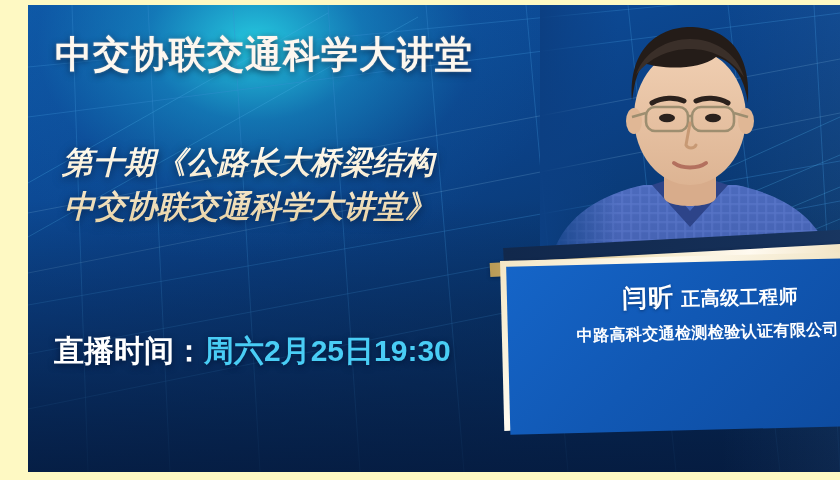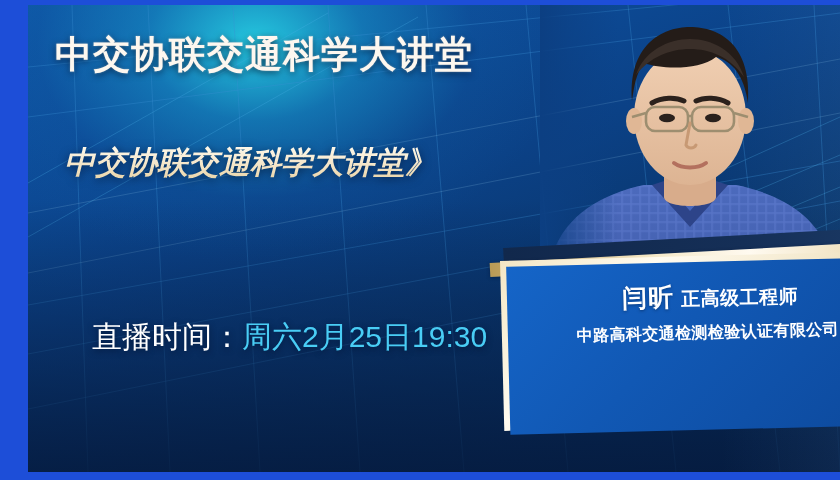--- a/index.html
+++ b/index.html
@@ -1,19 +1,19 @@
 <!DOCTYPE html>
 <html><head>
 <meta charset="utf-8">
 <style>
   html,body{margin:0;padding:0;background:#ffffff;}
   body{width:840px;height:480px;overflow:hidden;
        font-family:"Liberation Sans","DejaVu Sans",sans-serif;}
 
-  #poster{position:relative;width:840px;height:480px;background:#1d4ed8;overflow:hidden;}
+  #poster{position:relative;width:840px;height:480px;background:#fef9c3;overflow:hidden;}
 
   
   #art{position:absolute;left:28px;top:5px;width:812px;height:467px;overflow:hidden;
        background:#0c3f82;}
 
   
   .bg-base{position:absolute;inset:0;
     background:
       radial-gradient(ellipse 420px 300px at 28% 8%, rgba(38,205,225,0.95) 0%, rgba(24,150,200,0.55) 26%, rgba(16,92,160,0.20) 52%, rgba(10,60,130,0) 74%),
       linear-gradient(160deg,#0e58a8 0%,#0d4e9c 18%,#0b4186 42%,#093468 68%,#07284f 100%);
@@ -31,23 +31,23 @@
 
   .t-sub{position:absolute;left:34px;top:136px;width:530px;
     font-size:31px;font-weight:700;font-style:italic;line-height:1.42;white-space:nowrap;
     color:#f6edd6;
     background:linear-gradient(180deg,#fffdf4 0%,#f7ead0 45%,#e6cf9f 100%);
     -webkit-background-clip:text;background-clip:text;-webkit-text-fill-color:transparent;
     filter:drop-shadow(0 2px 5px rgba(3,22,55,.8));}
   .t-sub .ln{display:block;}
   .t-sub .ln2{padding-left:2px;}
 
-  .t-time{position:absolute;left:26px;top:312px;white-space:nowrap;
-    font-size:30px;font-weight:400;
-    text-shadow:0 2px 6px rgba(2,18,48,.8);margin-left:38px;}
+  .t-time{position:absolute;left:26px;top:326px;white-space:nowrap;
+    font-size:30px;font-weight:700;
+    text-shadow:0 2px 6px rgba(2,18,48,.8);}
   .t-time .lbl{color:#ffffff;}
   .t-time .val{color:#49cdf5;}
 
   
   .photo-wrap{position:absolute;left:512px;top:0;width:300px;height:268px;overflow:hidden;}
   .photo-fade{position:absolute;inset:0;
     background:linear-gradient(90deg,rgba(12,63,130,1) 0%,rgba(12,63,130,.55) 10%,rgba(12,63,130,0) 26%),
                linear-gradient(0deg,rgba(12,63,130,.0) 78%,rgba(12,63,130,0) 100%);}
 
   
@@ -185,20 +185,21 @@
       </svg>
       <div class="photo-fade"></div>
     </div>
 
     <div class="bar-dark"></div>
     <div class="bar-gold"></div>
 
     <div class="t-main">中交协联交通科学大讲堂</div>
 
     <div class="t-sub">
+      <span class="ln ln1">第十期《公路长大桥梁结构</span>
       <span class="ln ln2">中交协联交通科学大讲堂》</span>
     </div>
 
     <div class="t-time">
       <span class="lbl">直播时间：</span><span class="val">周六2月25日19:30</span>
     </div>
 
     <div class="panel">
       <div class="panel-gold"></div>
       <div class="panel-body"></div>

